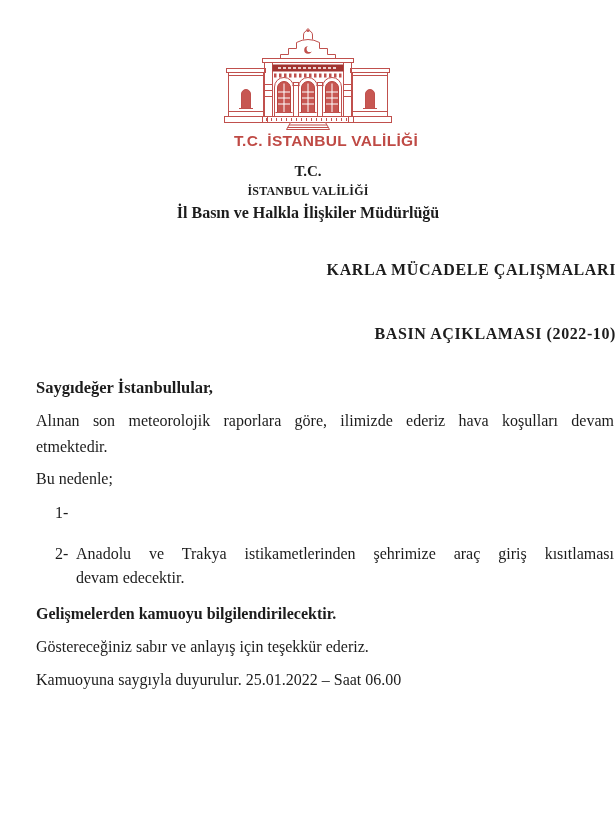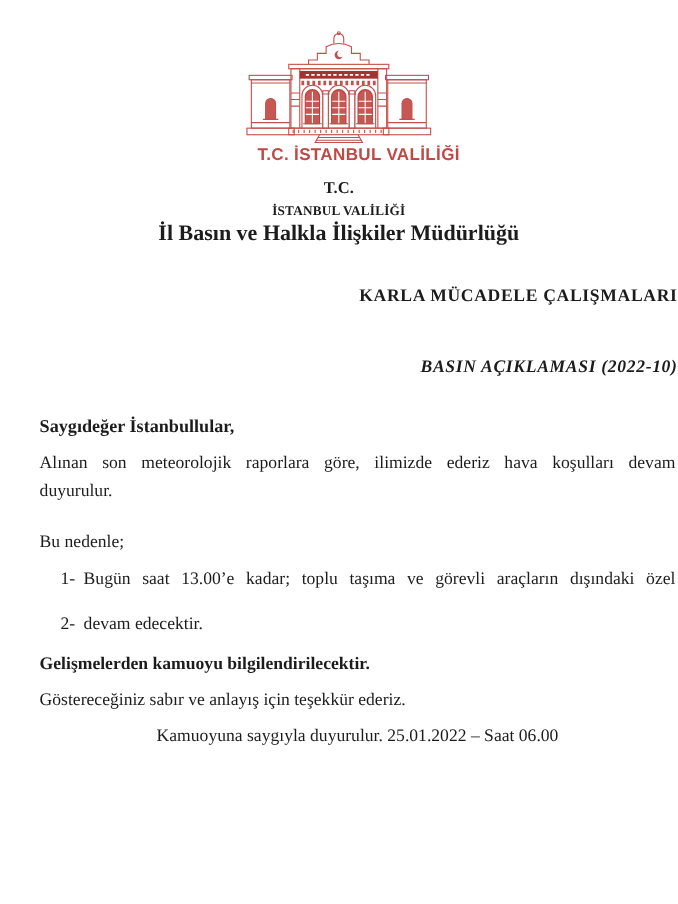--- a/index.html
+++ b/index.html
@@ -14,41 +14,41 @@
   .logo-caption {
     margin-top:2px; text-align:center;
     font-family:"Liberation Sans", sans-serif;
     font-weight:700; font-size:15.5px; letter-spacing:0.3px;
     color:#bf4a45;
     padding-left:36px;
   }
   .letterhead { margin-top:12px; text-align:center; font-weight:700; }
   .lh-tc   { font-size:15px;  line-height:19px;text-align:center; }
   .lh-val  { font-size:12px;  line-height:21px; letter-spacing:0.2px; }
-  .lh-mud  { font-size:20px;  line-height:21px; }
+  .lh-mud  { font-size:16px;  line-height:21px; }
   .doc-title {
     text-align:right; font-weight:700; font-size:16px;
     letter-spacing:0.6px; line-height:20px;
   }
   .title-subject  { margin-top:37px; }
-  .title-bulletin { margin-top:44px;font-style:italic; }
+  .title-bulletin { margin-top:44px; }
   .content { padding-left:36px; padding-right:2px; font-size:16px; }
   .salutation { margin-top:33px; font-weight:700; font-size:16.5px; line-height:21px; }
   .para { line-height:26px; }
   .jline { text-align:justify; text-align-last:justify; white-space:nowrap; }
   .p1 { margin-top:10px; }
-  .p2 { margin-top:20px;  line-height:26px; }
+  .p2 { margin-top:6px;  line-height:26px; }
   .list-item { display:flex; align-items:flex-start; }
   .item-1 { margin-top:9px; }
   .item-2 { margin-top:17px; }
   .item-marker { flex:0 0 21px; margin-left:19px; line-height:24px; }
   .item-text { flex:1 1 auto; line-height:24px; min-width:0; }
   .p3 { margin-top:11px; line-height:26px;font-weight:bold; }
   .p4 { margin-top:7px;  line-height:26px; }
-  .p5 { margin-top:7px;  line-height:26px;text-align:center; }
+  .p5 { margin-top:7px;  line-height:26px; }
 </style>
 </head>
 <body>
 
 <div class="page">
 
   <div class="logo-wrap">
     <svg class="logo-svg" viewBox="0 0 176 102">
       <g stroke="#c0504d" fill="none" stroke-width="1">
 
@@ -140,35 +140,35 @@
 
   <div class="doc-title title-subject">KARLA MÜCADELE ÇALIŞMALARI</div>
   <div class="doc-title title-bulletin">BASIN AÇIKLAMASI (2022-10)</div>
 
   <div class="content">
 
     <div class="salutation">Saygıdeğer İstanbullular,</div>
 
     <div class="para p1">
       <div class="jline">Alınan son meteorolojik raporlara göre, ilimizde ederiz hava koşulları devam</div>
-      <div>duyurulur.</div>
+      <div>etmektedir.</div>
     </div>
 
     <div class="p2">Bu nedenle;</div>
 
     <div class="list-item item-1">
       <div class="item-marker">1-</div>
       <div class="item-text">
-        <div class="jline">Bugün saat 13.00’e kadar; toplu taşıma ve görevli araçların dışındaki özel</div>
       </div>
     </div>
 
     <div class="list-item item-2">
       <div class="item-marker">2-</div>
       <div class="item-text">
+        <div class="jline">Anadolu ve Trakya istikametlerinden şehrimize araç giriş kısıtlaması</div>
         <div>devam edecektir.</div>
       </div>
     </div>
 
     <div class="p3">Gelişmelerden kamuoyu bilgilendirilecektir.</div>
     <div class="p4">Göstereceğiniz sabır ve anlayış için teşekkür ederiz.</div>
     <div class="p5">Kamuoyuna saygıyla duyurulur. 25.01.2022 – Saat 06.00</div>
 
   </div>
 </div>

